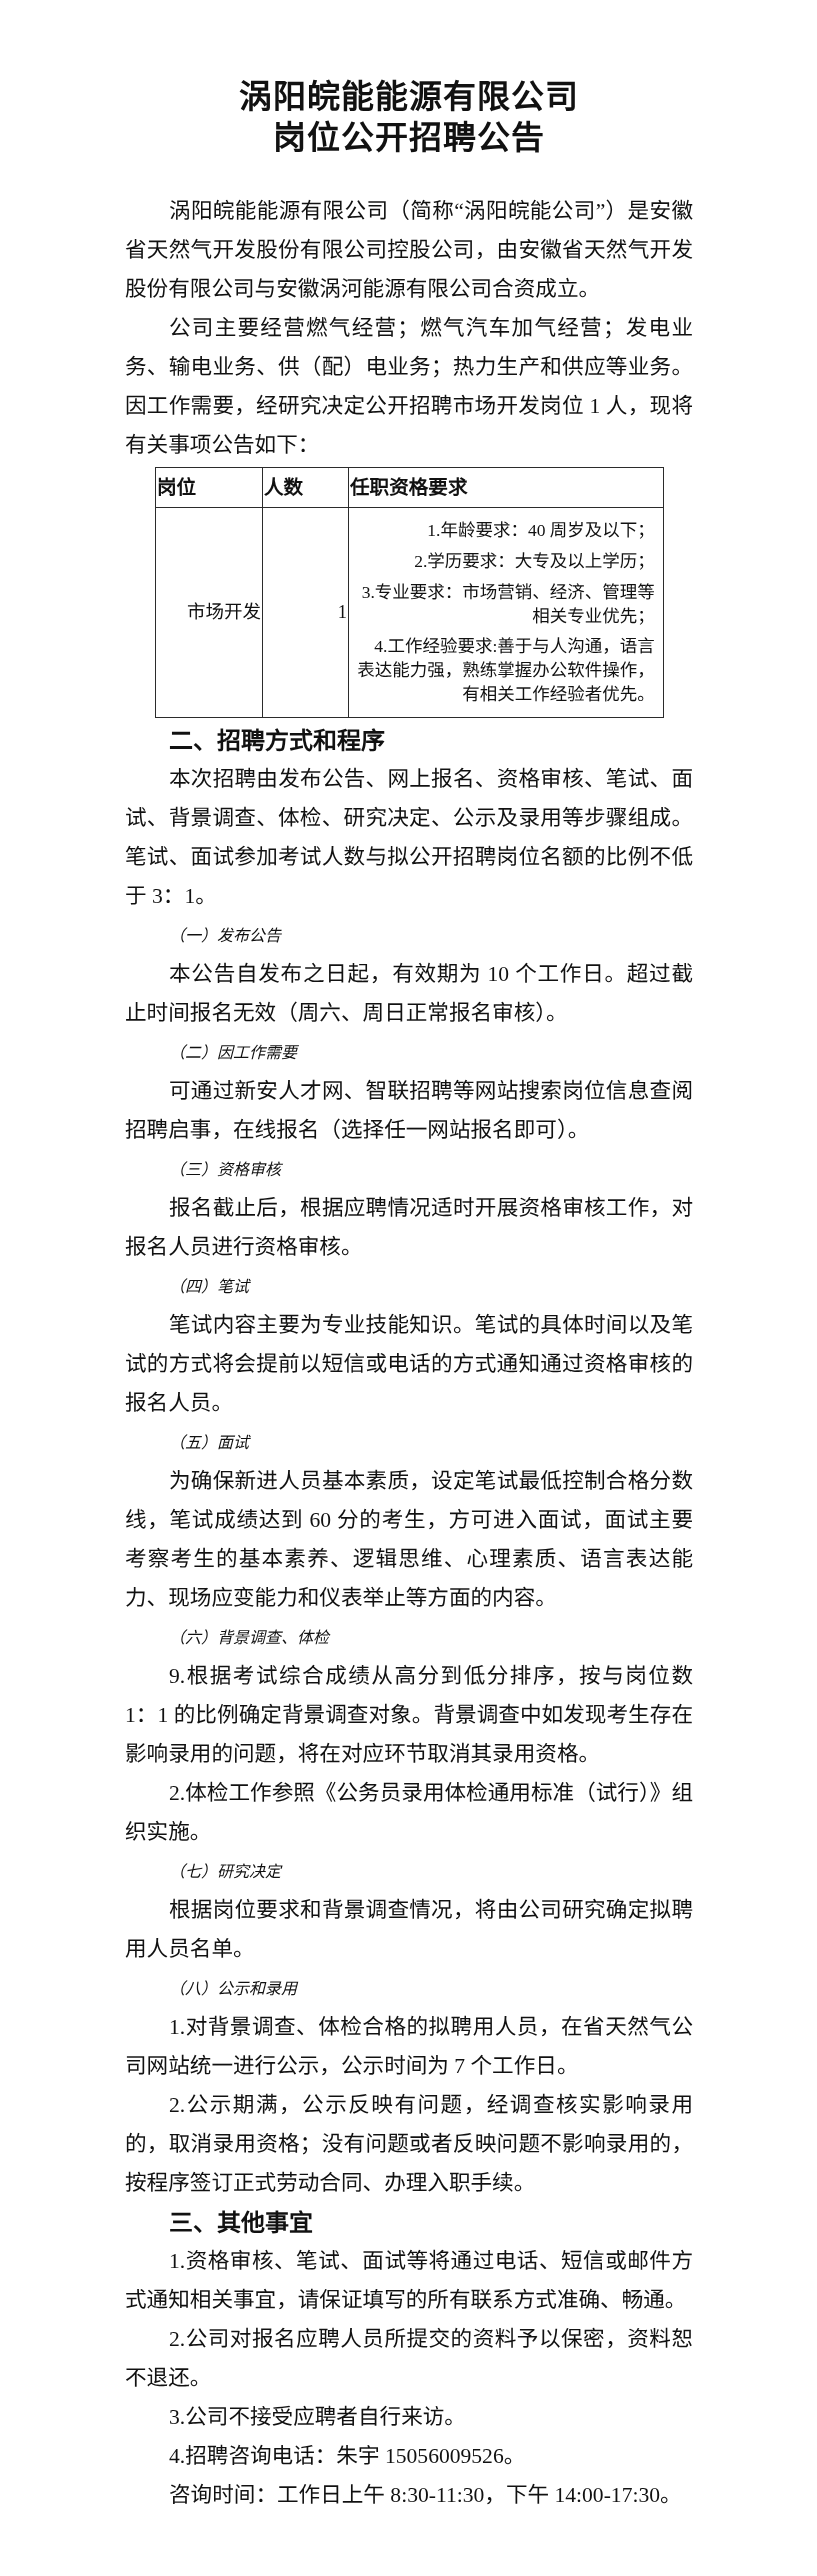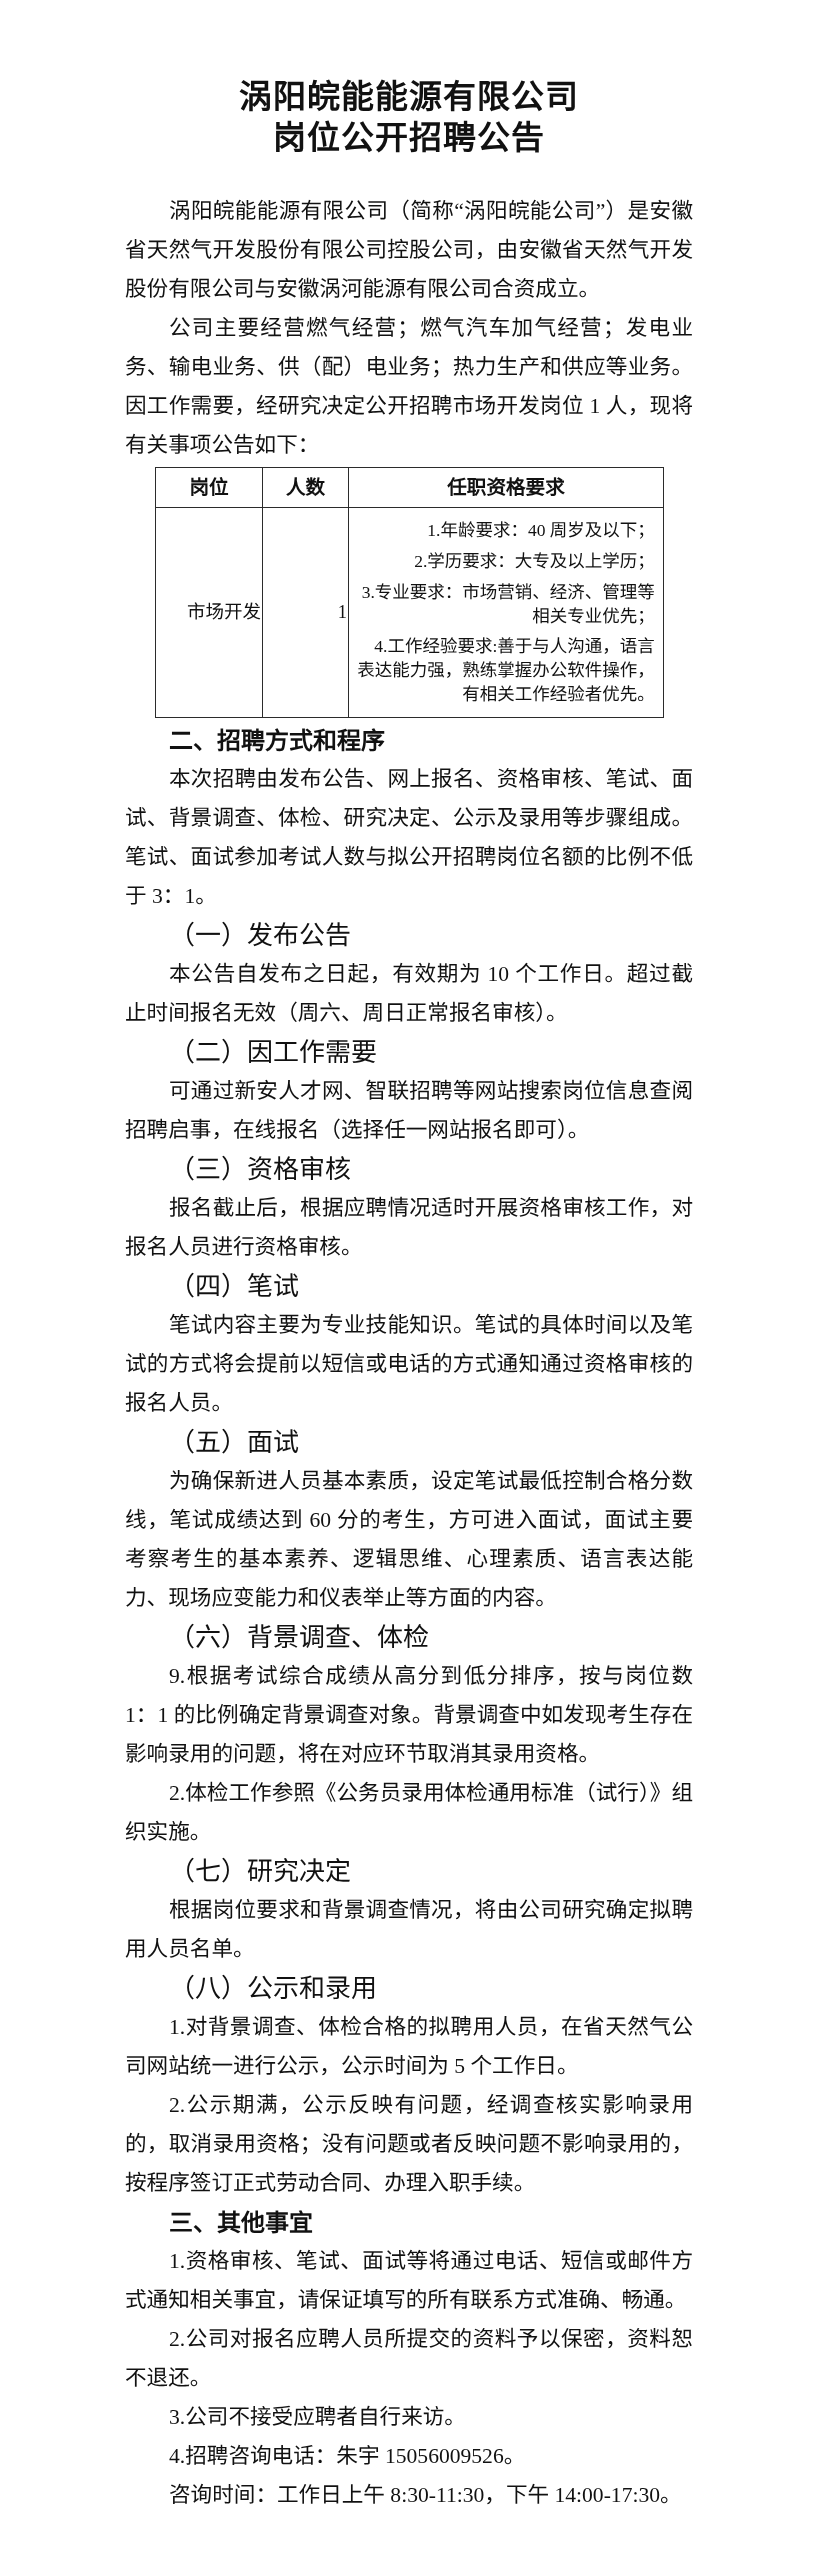--- a/index.html
+++ b/index.html
@@ -42,45 +42,45 @@
     margin: 0;
     font-family: "Liberation Sans", sans-serif;
     font-size: 24px;
     font-weight: bold;
     line-height: 39px;
     text-indent: 44px;
     text-align: left;
   }
   h3.sub {
     margin: 0;
-    font-size: 26px;
+    font-size: 16px;
     font-weight: normal;
     line-height: 39px;
     text-indent: 44px;
     text-align: left;
+    font-style: italic;
   }
 
   table.plan {
     border-collapse: collapse;
     table-layout: fixed;
     width: 509px;
     margin: 2.1px 0 3.1px 30px;
   }
   table.plan col.c1 { width: 107px; }
   table.plan col.c2 { width: 86px; }
   table.plan col.c3 { width: 315px; }
   table.plan th, table.plan td {
     border: 1.5px solid #2b2b2b;
     box-sizing: border-box;
   }
   table.plan th {
     height: 40px;
     font-size: 19.6px;
     font-weight: bold;
-    text-align: center;
     vertical-align: middle;
     line-height: 1.2;
   }
   td.cell-center {
     text-align: right;
     vertical-align: middle;
     font-size: 18.5px;
     height: 206px;
   }
   td.cell-req {
@@ -157,21 +157,21 @@
     <p>为确保新进人员基本素质，设定笔试最低控制合格分数线，笔试成绩达到 60 分的考生，方可进入面试，面试主要考察考生的基本素养、逻辑思维、心理素质、语言表达能力、现场应变能力和仪表举止等方面的内容。</p>
 
     <h3 class="sub">（六）背景调查、体检</h3>
     <p>9.根据考试综合成绩从高分到低分排序，按与岗位数 1：1 的比例确定背景调查对象。背景调查中如发现考生存在影响录用的问题，将在对应环节取消其录用资格。</p>
     <p>2.体检工作参照《公务员录用体检通用标准（试行）》组织实施。</p>
 
     <h3 class="sub">（七）研究决定</h3>
     <p>根据岗位要求和背景调查情况，将由公司研究确定拟聘用人员名单。</p>
 
     <h3 class="sub">（八）公示和录用</h3>
-    <p>1.对背景调查、体检合格的拟聘用人员，在省天然气公司网站统一进行公示，公示时间为 5 个工作日。</p>
+    <p>1.对背景调查、体检合格的拟聘用人员，在省天然气公司网站统一进行公示，公示时间为 7 个工作日。</p>
     <p>2.公示期满，公示反映有问题，经调查核实影响录用的，取消录用资格；没有问题或者反映问题不影响录用的，按程序签订正式劳动合同、办理入职手续。</p>
 
     <h2 class="sec">三、其他事宜</h2>
     <p>1.资格审核、笔试、面试等将通过电话、短信或邮件方式通知相关事宜，请保证填写的所有联系方式准确、畅通。</p>
     <p>2.公司对报名应聘人员所提交的资料予以保密，资料恕不退还。</p>
     <p>3.公司不接受应聘者自行来访。</p>
     <p>4.招聘咨询电话：朱宇 15056009526。</p>
     <p>咨询时间：工作日上午 8:30-11:30，下午 14:00-17:30。</p>
 
   </div>

